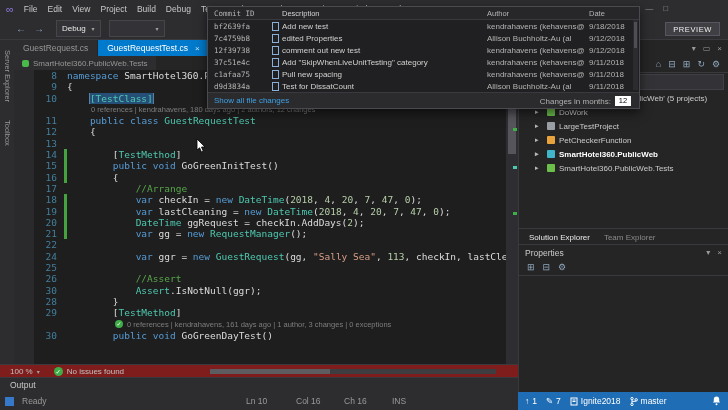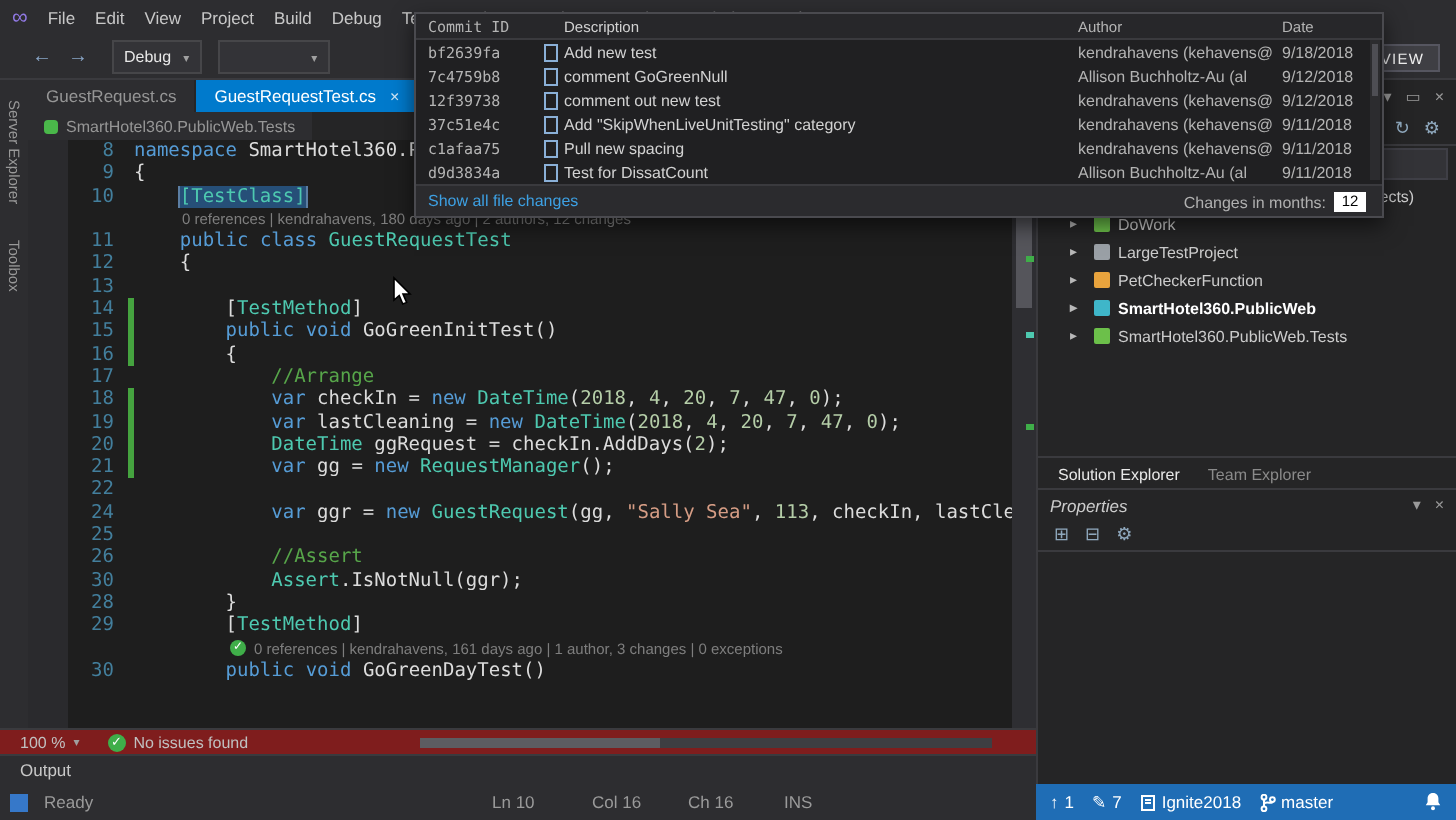--- a/index.html
+++ b/index.html
@@ -78,24 +78,24 @@
   .sol-icon{width:8px;height:8px;background:#7a7a80;flex:none;}
   .titem{height:14px;display:flex;align-items:center;gap:4px;padding-left:16px;font-size:8px;color:#ccc;white-space:nowrap;overflow:hidden;}
   .titem .chev{color:#b8b8b8;font-size:7px;width:8px;flex:none;}
   .picon{width:8px;height:8px;border-radius:1px;flex:none;}
   .pc0{background:#6cc04a;}.pc1{background:#9aa0a6;}.pc2{background:#e8a33d;}.pc3{background:#3fb6c9;}.pc4{background:#6cc04a;}
   .titem.bold{color:#fff;font-weight:bold;}
   .se-tabs{position:absolute;top:188px;left:0;right:0;height:16px;display:flex;gap:14px;padding-left:10px;align-items:center;border-top:1px solid #3a3a3e;}
   .se-tab{font-size:8px;color:#8a8a8a;}
   .se-tab.active{color:#e8e8e8;}
   .props-header{position:absolute;top:204px;left:0;right:0;height:15px;display:flex;align-items:center;border-top:1px solid #3a3a3e;}
-  .props-title{font-size:8.5px;color:#ccc;margin-left:6px;font-style:italic;}
+  .props-title{font-size:8.5px;color:#ccc;margin-left:6px;}
   .props-tools{position:absolute;top:219px;left:0;right:0;height:16px;display:flex;gap:8px;align-items:center;padding-left:8px;color:#8fa8bd;font-size:9px;border-bottom:1px solid #3a3a3e;}
   
-  .popup{position:absolute;left:207px;top:6px;width:485px;background:#202022;border:1px solid #4a4a4f;box-shadow:0 4px 10px rgba(0,0,0,.55);z-index:50;box-sizing:border-box;}
+  .popup{position:absolute;left:207px;top:6px;width:433px;background:#202022;border:1px solid #4a4a4f;box-shadow:0 4px 10px rgba(0,0,0,.55);z-index:50;box-sizing:border-box;}
   .phead{height:12px;display:flex;align-items:center;background:#27272a;border-bottom:1px solid #3a3a3e;color:#a8a8a8;font-size:7.5px;}
   .crow{height:12px;display:flex;align-items:center;font-size:8px;color:#c4c4c4;}
   .c-id{width:60px;padding-left:6px;flex:none;font-family:"DejaVu Sans Mono",monospace;font-size:7.5px;color:#b4b4b4;box-sizing:border-box;overflow:hidden;white-space:nowrap;}
   .c-icon{width:14px;flex:none;display:flex;justify-content:center;}
   .doc{width:5px;height:7px;border:1px solid #8ab0d8;}
   .c-desc{flex:1;overflow:hidden;white-space:nowrap;color:#d2d2d2;}
   .c-author{width:102px;flex:none;overflow:hidden;white-space:nowrap;color:#b4b4b4;}
   .c-date{width:46px;flex:none;color:#b4b4b4;padding-right:4px;overflow:hidden;white-space:nowrap;}
   .pfoot{height:15px;display:flex;align-items:center;background:#2b2b2e;border-top:1px solid #3a3a3e;}
   .showall{font-size:8px;color:#3da0e3;margin-left:6px;}
@@ -345,21 +345,21 @@
           </span>
           <span class="c-desc">Add new test</span>
           <span class="c-author">kendrahavens (kehavens@</span>
           <span class="c-date">9/18/2018</span>
         </div>
         <div class="crow">
           <span class="c-id">7c4759b8</span>
           <span class="c-icon">
             <span class="doc"></span>
           </span>
-          <span class="c-desc">comment GoGreenNull</span>
+          <span class="c-desc">edited Properties</span>
           <span class="c-author">Allison Buchholtz-Au (al</span>
           <span class="c-date">9/12/2018</span>
         </div>
         <div class="crow">
           <span class="c-id">12f39738</span>
           <span class="c-icon">
             <span class="doc"></span>
           </span>
           <span class="c-desc">comment out new test</span>
           <span class="c-author">kendrahavens (kehavens@</span>

